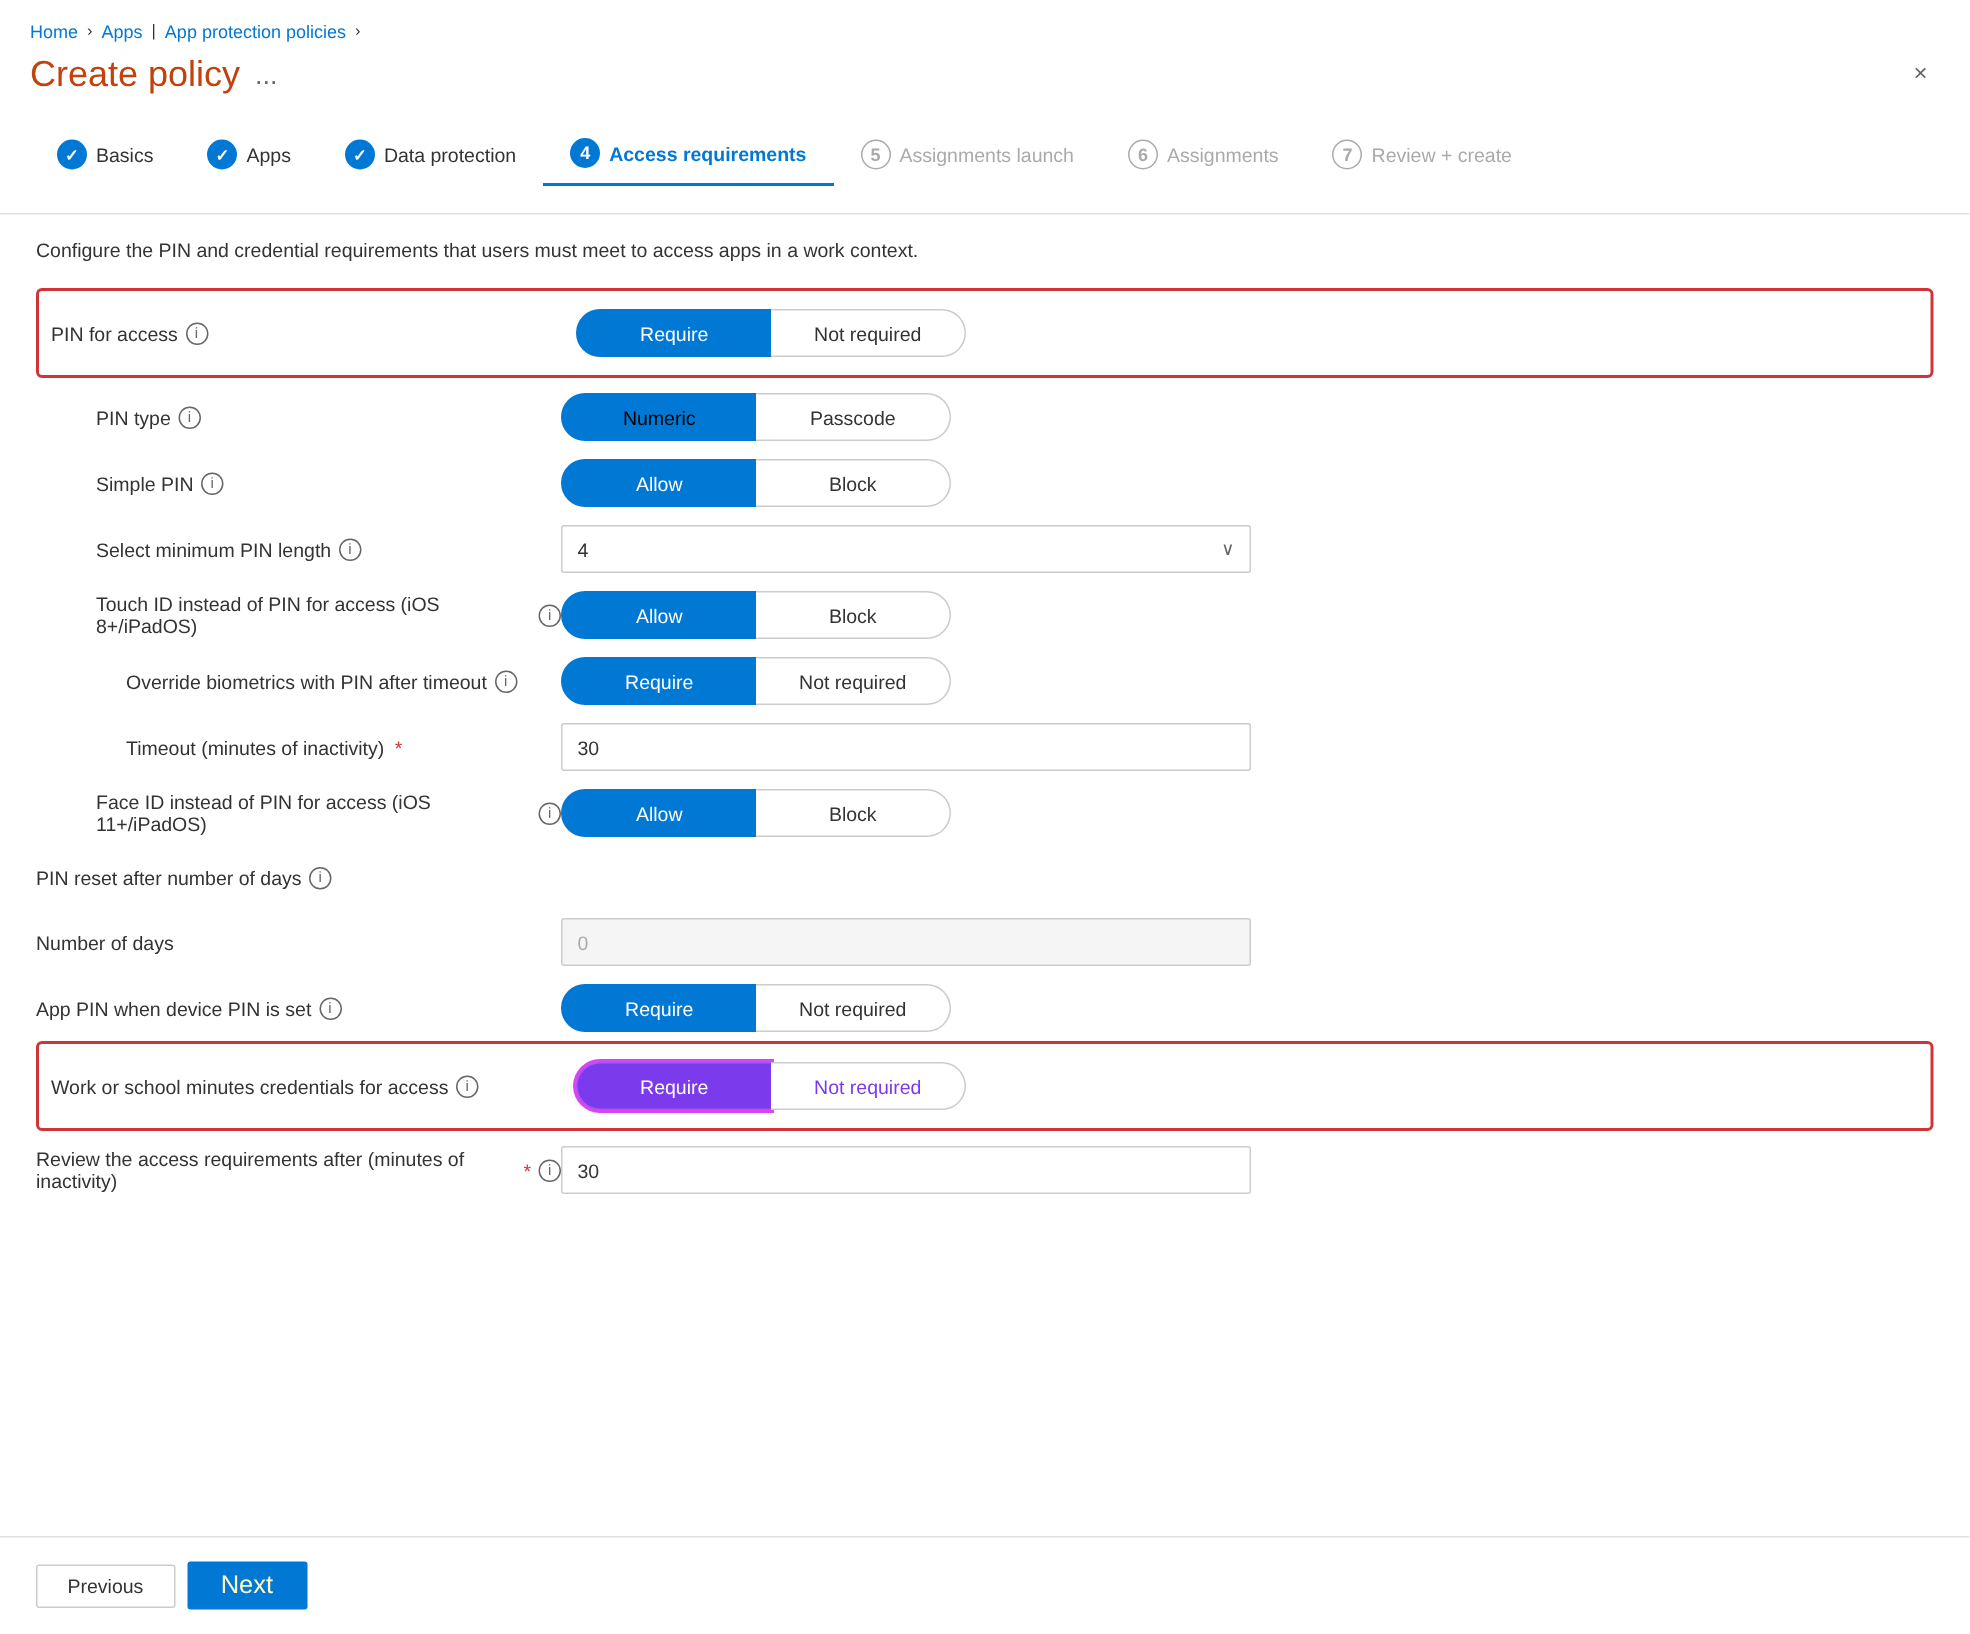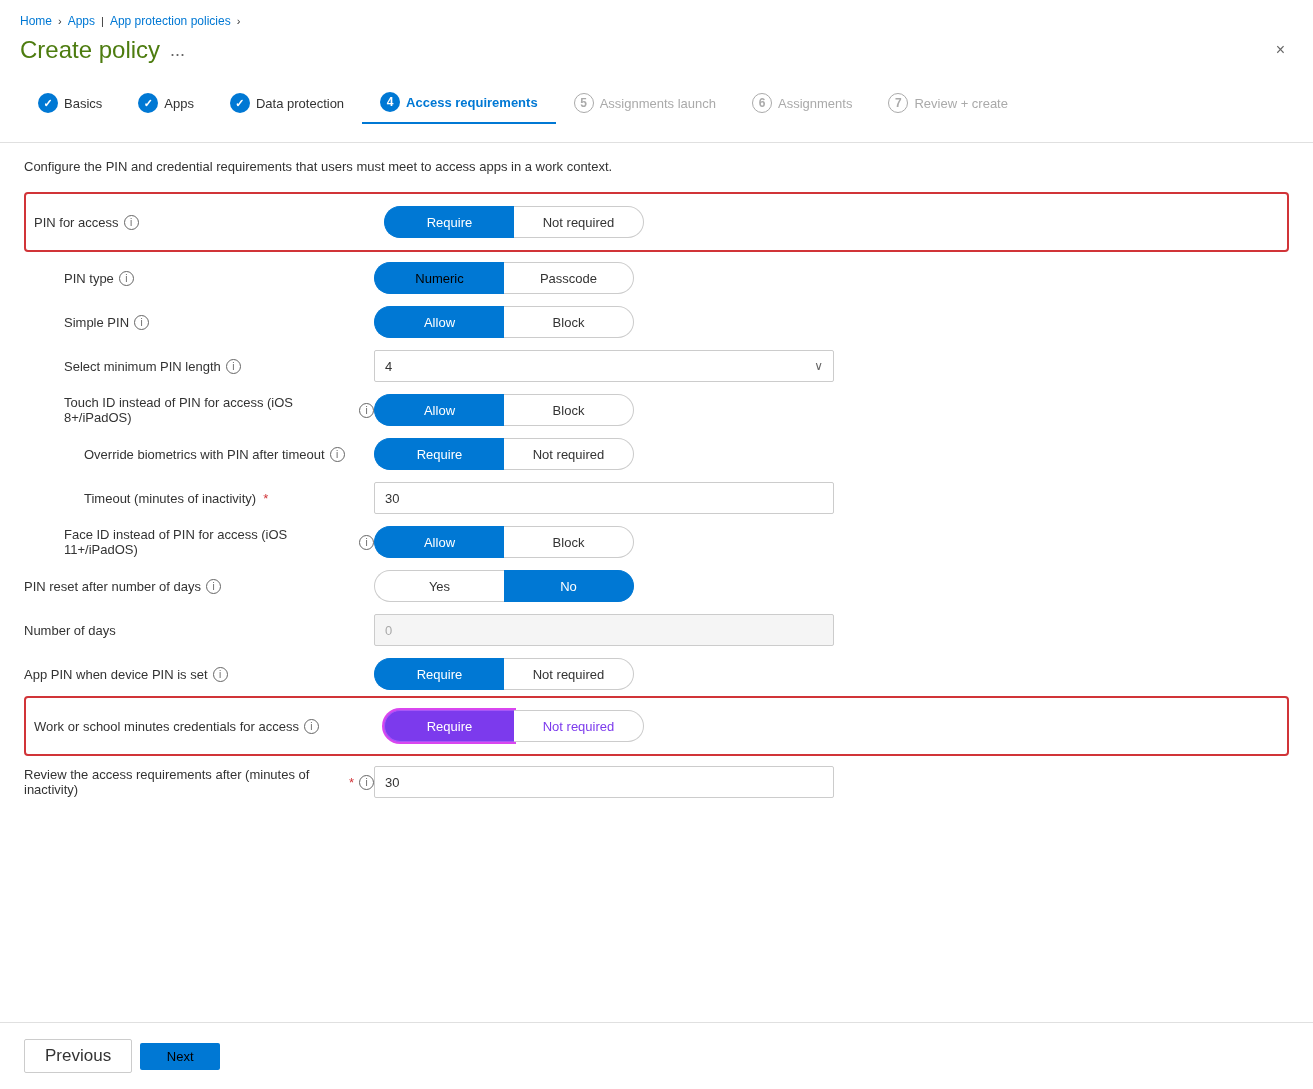--- a/index.html
+++ b/index.html
@@ -8,21 +8,21 @@
     .page-wrapper { max-width: 1313px; min-height: 1089px; display: flex; flex-direction: column; background: #fff; position: relative; }
 
     
     .breadcrumb { display: flex; align-items: center; gap: 6px; padding: 14px 20px 4px 20px; font-size: 12px; color: #0078d4; }
     .breadcrumb span { color: #333; }
     .breadcrumb a { color: #0078d4; text-decoration: none; cursor: pointer; }
     .bc-sep { color: #666; font-size: 11px; }
 
     
     .page-title-row { display: flex; align-items: center; padding: 4px 20px 18px 20px; }
-    .page-title { font-size: 24px; font-weight: 300; color: #4d7c0f; }
+    .page-title { font-size: 24px; font-weight: 300; color: #c2410c; }
     .page-title-dots { margin-left: 10px; color: #666; font-size: 18px; cursor: pointer; }
     .close-btn { margin-left: auto; font-size: 16px; color: #666; cursor: pointer; background: none; border: none; padding: 4px 8px; }
 
     
     .stepper { display: flex; align-items: center; padding: 0 20px 18px 20px; gap: 0; border-bottom: 1px solid #e0e0e0; margin-bottom: 16px; flex-wrap: nowrap; }
     .step { display: flex; align-items: center; gap: 6px; padding: 10px 18px; font-size: 13px; color: #666; cursor: pointer; white-space: nowrap; }
     .step.completed { color: #333; }
     .step.active { color: #0078d4; border-bottom: 2px solid #0078d4; font-weight: 600; }
     .step.disabled { color: #aaa; cursor: default; }
     .step-circle { width: 20px; height: 20px; border-radius: 50%; display: flex; align-items: center; justify-content: center; font-size: 11px; font-weight: 600; flex-shrink: 0; }
@@ -50,22 +50,22 @@
     
     .text-input { height: 32px; border: 1px solid #ccc; border-radius: 2px; padding: 0 10px; font-size: 13px; width: 460px; color: #333; }
     .text-input.disabled { background: #f5f5f5; color: #aaa; }
 
     
     .dropdown { height: 32px; border: 1px solid #ccc; border-radius: 2px; padding: 0 10px; font-size: 13px; width: 460px; color: #333; background: #fff; display: flex; align-items: center; justify-content: space-between; cursor: pointer; }
     .dropdown-arrow { font-size: 12px; color: #666; }
 
     
     .footer { border-top: 1px solid #e0e0e0; padding: 16px 24px; display: flex; gap: 8px; align-items: center; margin-top: auto; }
-    .btn-secondary { padding: 6px 20px; border: 1px solid #ccc; background: #fff; color: #333; font-size: 17px; cursor: pointer; border-radius: 2px; min-width: 80px; }
-    .btn-primary { padding: 6px 20px; border: none; background: #0078d4; color: #000000; font-size: 13px; cursor: pointer; border-radius: 2px; min-width: 80px; }
+    .btn-secondary { padding: 6px 20px; border: 1px solid #ccc; background: #fff; color: #333; font-size: 13px; cursor: pointer; border-radius: 2px; min-width: 80px; }
+    .btn-primary { padding: 6px 20px; border: none; background: #0078d4; color: #fef9c3; font-size: 17px; cursor: pointer; border-radius: 2px; min-width: 80px; }
     .form-control-cell { flex: 1; display: flex; align-items: center; }
   </style>
 </head>
 <body>
 
 <div class="page-wrapper">
 
   <div class="breadcrumb">
     <a>Home</a>
     <span class="bc-sep">›</span>
@@ -224,26 +224,20 @@
               </div>
             </div>
           </div>
         </div>
         <div>
           <div class="form-row">
             <div class="form-label" style="flex: 0 0 350px;">
               <span>PIN reset after number of days</span>
               <span class="info-icon">i</span>
             </div>
-            <div class="form-control-cell">
-              <div class="toggle-group">
-                <button class="toggle-btn" style="border-radius: 16px 0px 0px 16px; border-right: none rgb(204, 204, 204); background: rgb(255, 255, 255); color: rgb(51, 51, 51); border-top-color: rgb(204, 204, 204); border-bottom-color: rgb(204, 204, 204); border-left-color: rgb(204, 204, 204);">Yes</button>
-                <button class="toggle-btn" style="border-radius: 0px 16px 16px 0px; border-left: none rgb(0, 120, 212); background: rgb(0, 120, 212); color: rgb(255, 255, 255); border-top-color: rgb(0, 120, 212); border-right-color: rgb(0, 120, 212); border-bottom-color: rgb(0, 120, 212);">No</button>
-              </div>
-            </div>
           </div>
         </div>
         <div>
           <div class="form-row">
             <div class="form-label" style="flex: 0 0 350px;">
               <span>Number of days</span>
             </div>
             <div class="form-control-cell">
               <input type="text" class="text-input disabled" disabled="" value="0" style="">
             </div>

